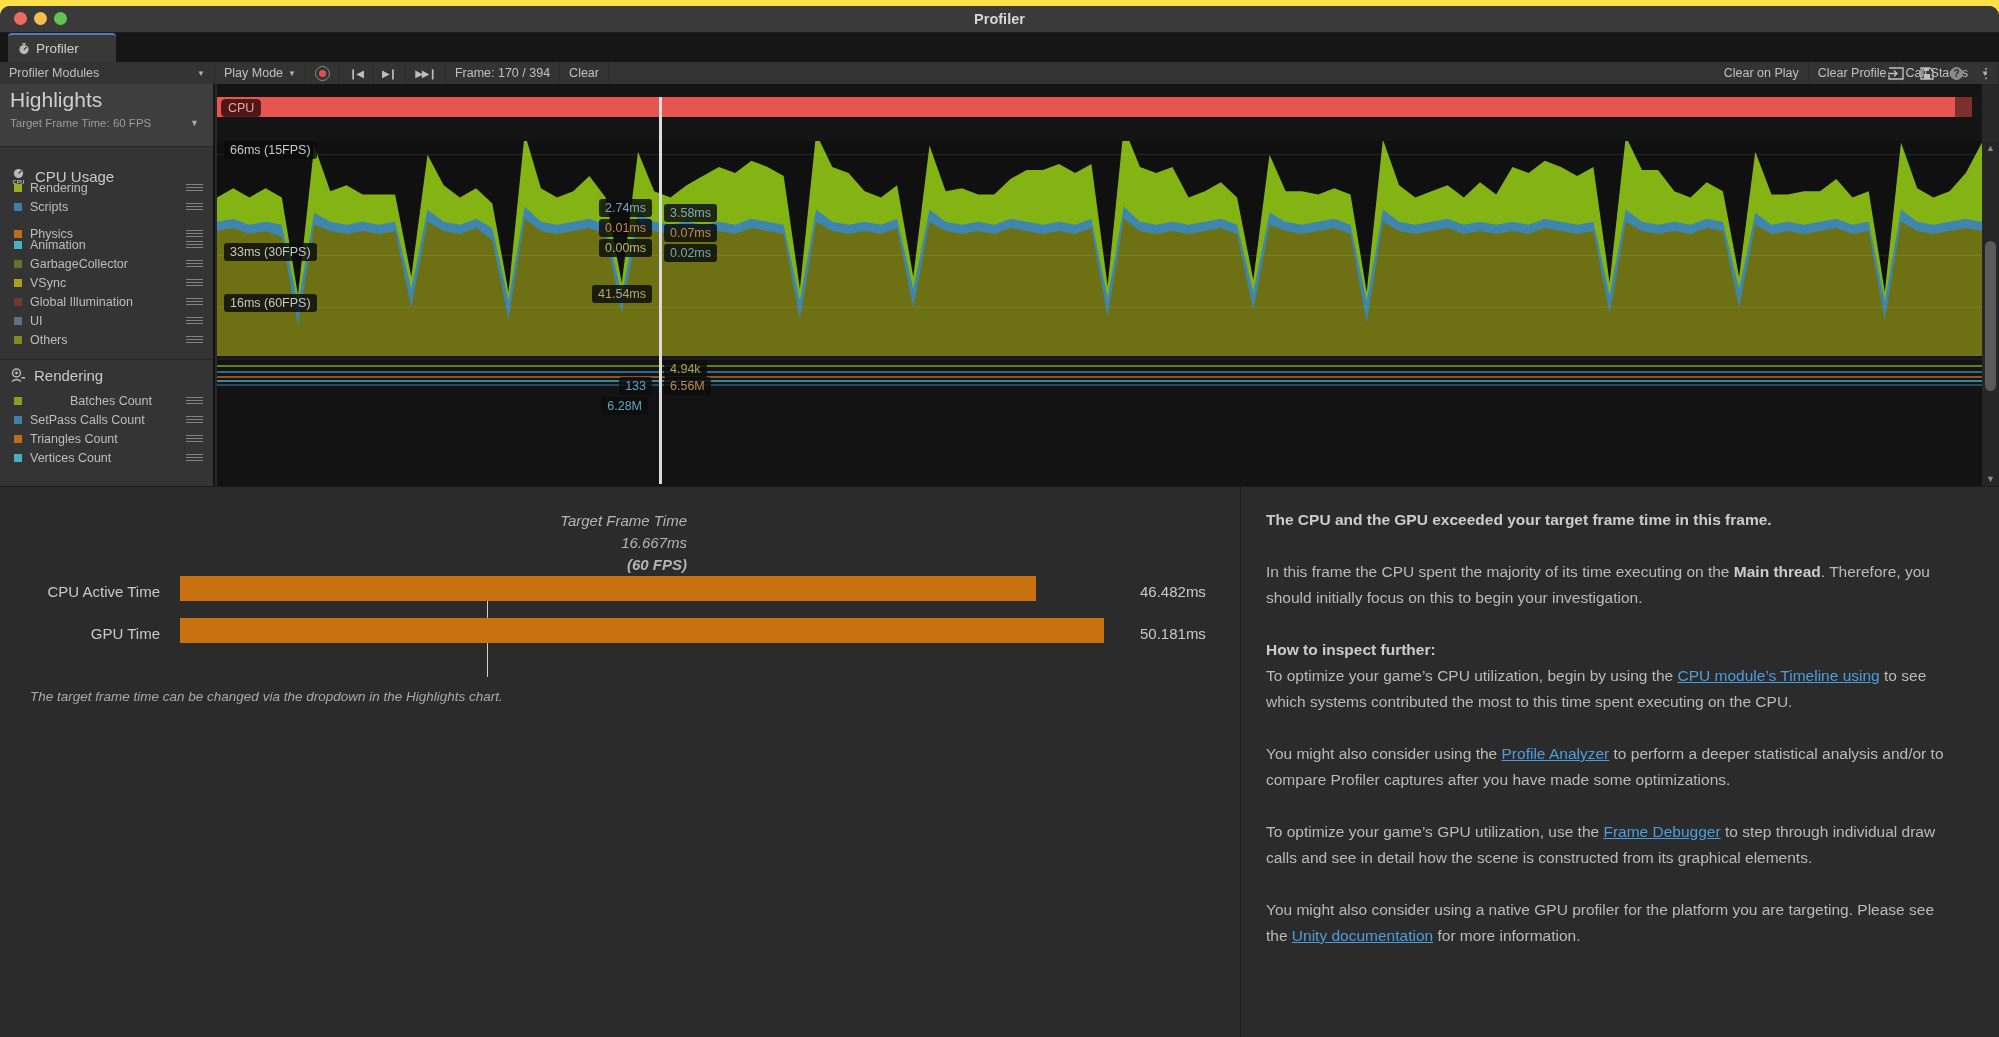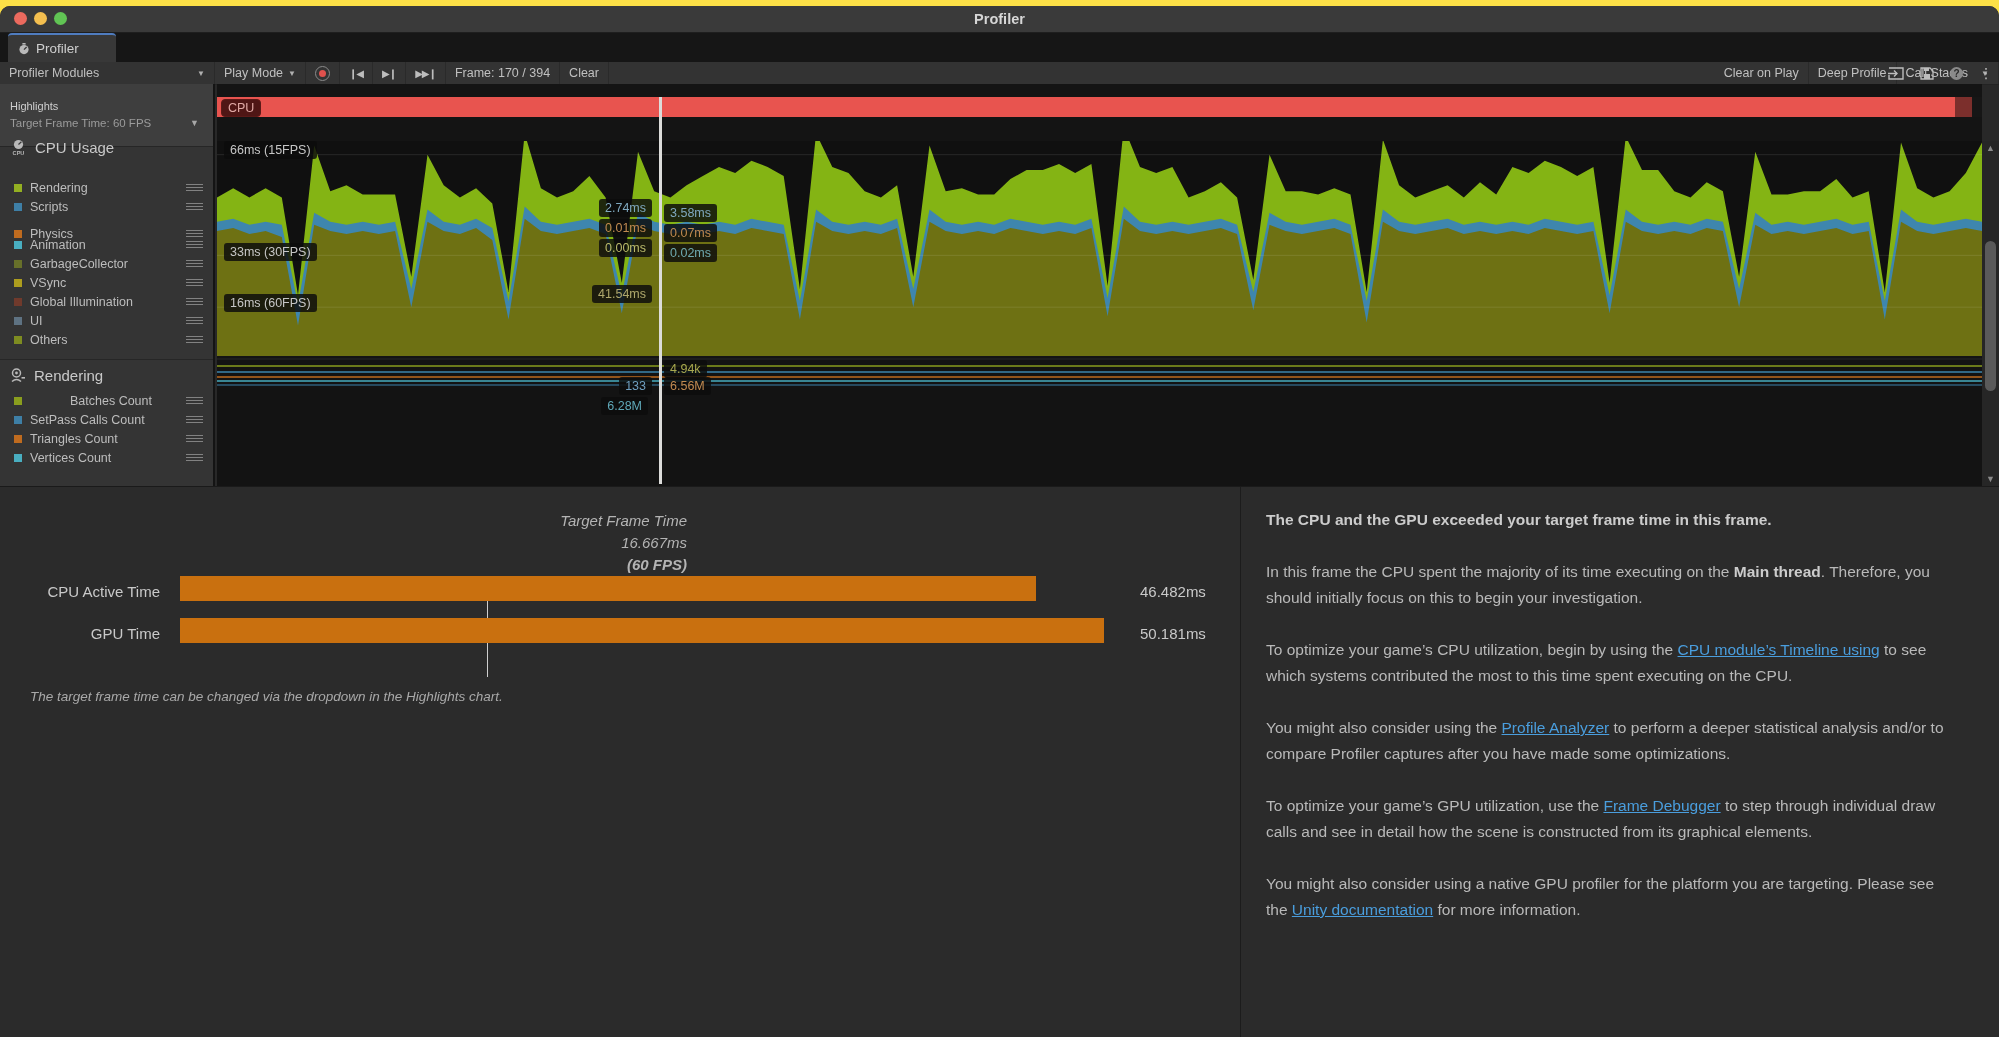--- a/index.html
+++ b/index.html
@@ -34,21 +34,21 @@
   #toolbar-right{position:absolute;right:6px;top:56px;height:22px;display:flex;align-items:center;gap:16px;}
   .ticon{color:#bdbdbd;font-size:12px;}
   #help-icon{width:13px;height:13px;border-radius:50%;background:#8a8a8a;color:#2a2a2a;
              font-size:10px;font-weight:bold;display:flex;align-items:center;justify-content:center;}
 
   
   #sidebar{position:absolute;left:0;top:78px;width:215px;height:402px;background:#343434;
            border-right:2px solid #141414;box-sizing:border-box;}
   #highlights{position:absolute;left:0;top:0;width:100%;height:62px;background:#3e3e3e;
               border-bottom:1px solid #262626;}
-  #highlights-title{position:absolute;left:10px;top:16px;font-size:11px;color:#cfcfcf;}
+  #highlights-title{position:absolute;left:10px;top:4px;font-size:21px;color:#cfcfcf;}
   #highlights-sub{position:absolute;left:10px;top:33px;font-size:11.5px;color:#9b9b9b;}
   #highlights-caret{position:absolute;right:14px;top:34px;font-size:9px;color:#a8a8a8;}
   .mod-header{position:absolute;left:10px;display:flex;align-items:center;gap:8px;
               font-size:15px;color:#c9c9c9;}
   .leg-item{position:absolute;left:0;width:215px;height:19px;display:flex;align-items:center;
             padding-left:14px;box-sizing:border-box;font-size:12.5px;color:#bdbdbd;gap:8px;}
   .swatch{width:8px;height:8px;flex:none;}
   .handle{position:absolute;right:12px;width:17px;height:7px;
           background-image:repeating-linear-gradient(to bottom,#828282 0 1px,transparent 1px 3px);}
   #mod-sep{position:absolute;left:0;top:275px;width:100%;height:1px;background:#262626;}
@@ -147,21 +147,21 @@
           <span>Frame: 170 / 394</span>
         </div>
       <div class="tcell">
           <span>Clear</span>
         </div>
       <div class="tcell nb" style="flex:1;border-right:none;"></div>
       <div class="tcell" style="margin-left:-1130px;">
           <span>Clear on Play</span>
         </div>
       <div class="tcell">
-          <span>Deep Profile</span>
+          <span>Clear Profile</span>
         </div>
       <div class="tcell">
         <span>Call Stacks</span>
         <span class="caret" style="margin-left:8px;">▼</span>
       </div>
     </div>
     <div id="toolbar-right">
       <svg width="16" height="13" viewBox="0 0 16 13">
         <path d="M1 1 h14 v11 h-14 v-4" fill="none" stroke="#bdbdbd" stroke-width="1.4"></path>
         <line x1="0" y1="6.5" x2="9" y2="6.5" stroke="#bdbdbd" stroke-width="1.4"></line>
@@ -176,21 +176,21 @@
       <span class="ticon" style="font-size:14px;">⋮</span>
     </div>
 
     <div id="sidebar">
       <div id="highlights">
         <div id="highlights-title">Highlights</div>
         <div id="highlights-sub">Target Frame Time: 60 FPS</div>
         <div id="highlights-caret">▼</div>
       </div>
 
-      <div class="mod-header" style="top:55px;">
+      <div class="mod-header" style="top:84px;">
         <svg width="17" height="17" viewBox="0 0 17 17">
           <circle cx="8.5" cy="5.5" r="4.6" fill="#b9b9b9"></circle>
           <line x1="8.5" y1="5.5" x2="11.4" y2="2.8" stroke="#3a3a3a" stroke-width="1.2"></line>
           <text x="8.5" y="16.3" font-size="5.6" font-weight="bold" fill="#b9b9b9" text-anchor="middle" font-family="Liberation Sans, sans-serif">CPU</text>
         </svg>
         <span>CPU Usage</span>
       </div>
 
       <div id="cpu-legend">
           <div class="leg-item" style="top: 94px;">
@@ -343,20 +343,21 @@
         <div class="hbar" id="gpu-bar" style="top: 131px; width: 924px;"></div>
         <div class="bar-value" style="top:138px;">50.181ms</div>
 
         <div id="bl-note" style="top:202px;">The target frame time can be changed via the dropdown in the Highlights chart.</div>
       </div>
       <div id="bl-divider"></div>
 
       <div id="br">
         <p class="bold">The CPU and the GPU exceeded your target frame time in this frame.</p>
         <p><span>In this frame the CPU spent the majority of its time executing on the </span><span class="bold">Main thread</span><span>. Therefore, you should initially focus on this to begin your investigation.</span></p>
+        <h4>How to inspect further:</h4>
         <p><span>To optimize your game’s CPU utilization, begin by using the </span><a class="link" href="#">CPU module’s Timeline using</a><span> to see which systems contributed the most to this time spent executing on the CPU.</span></p>
         <p><span>You might also consider using the </span><a class="link" href="#">Profile Analyzer</a><span> to perform a deeper statistical analysis and/or to compare Profiler captures after you have made some optimizations.</span></p>
         <p><span>To optimize your game’s GPU utilization, use the </span><a class="link" href="#">Frame Debugger</a><span> to step through individual draw calls and see in detail how the scene is constructed from its graphical elements.</span></p>
         <p><span>You might also consider using a native GPU profiler for the platform you are targeting. Please see the </span><a class="link" href="#">Unity documentation</a><span> for more information.</span></p>
       </div>
     </div>
 
   </div>
 </div>
 

